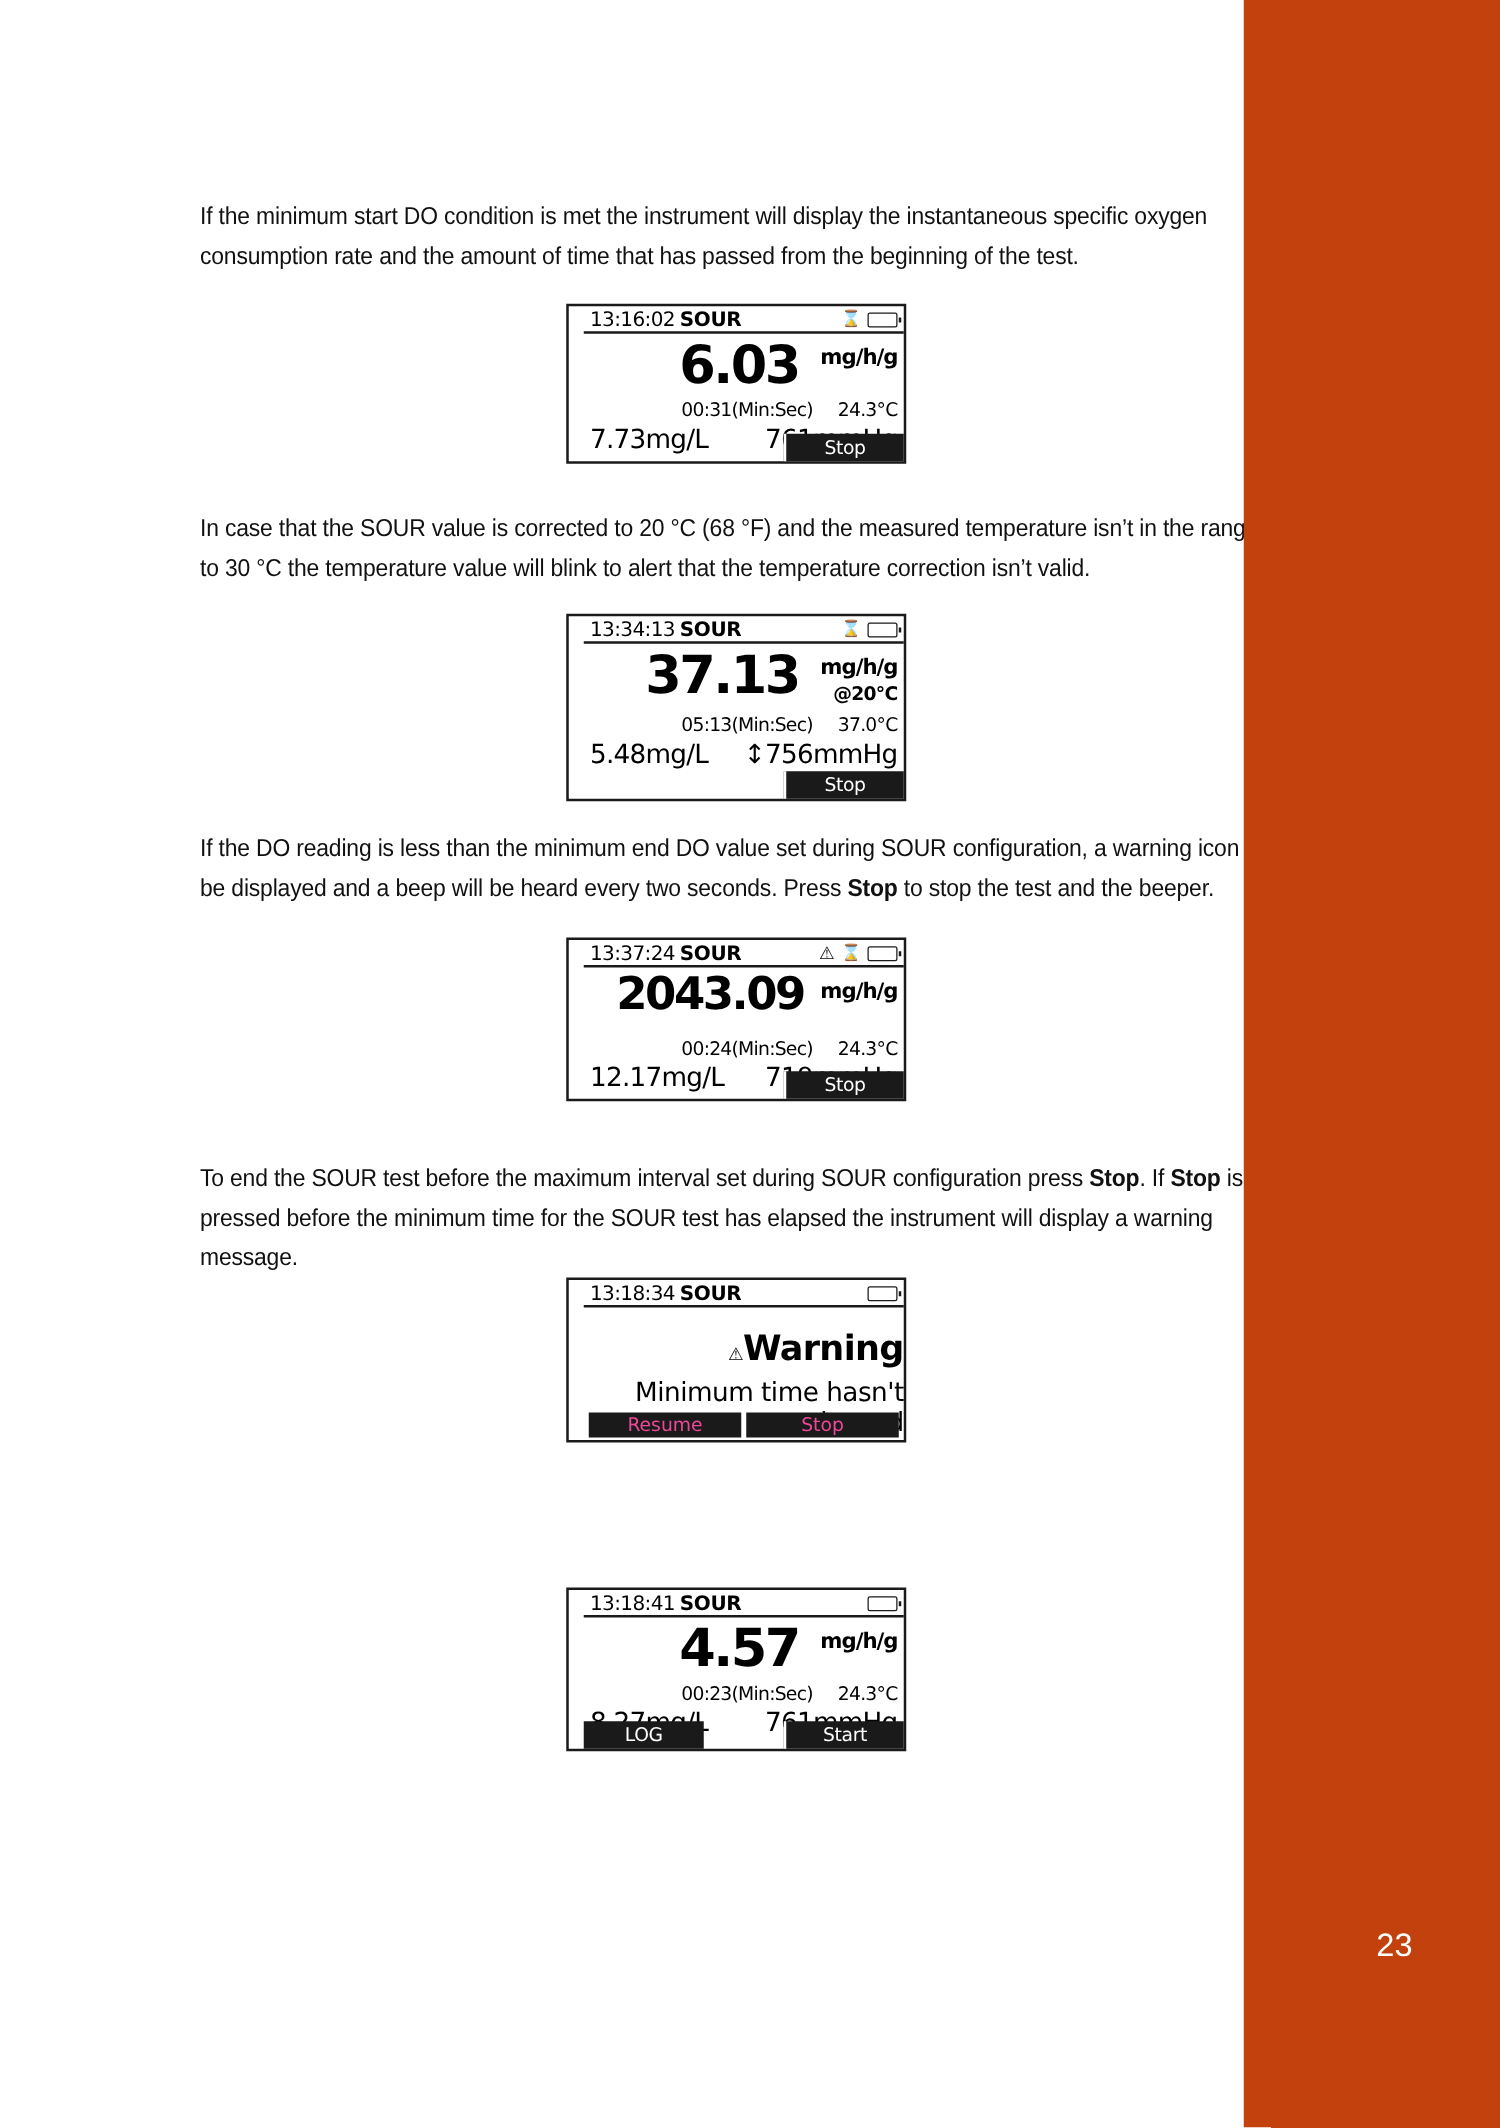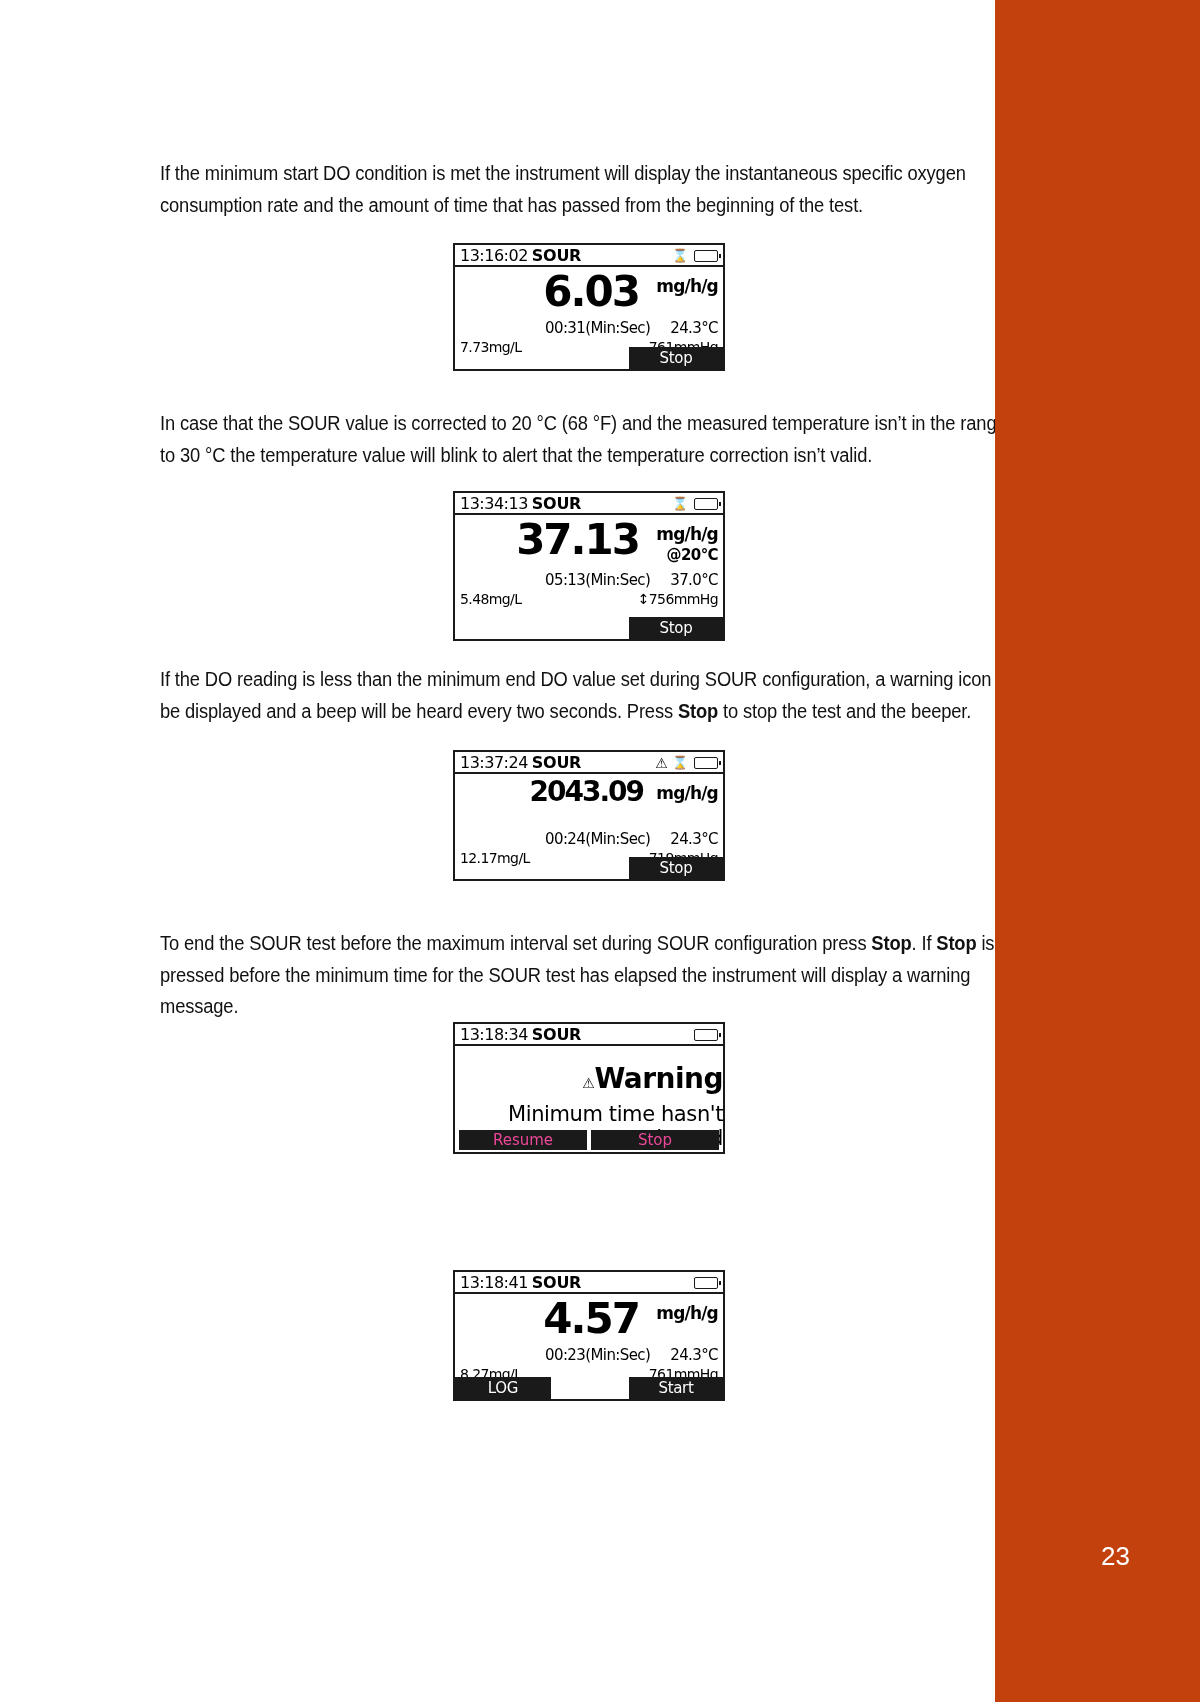--- a/index.html
+++ b/index.html
@@ -78,20 +78,21 @@
 
   
   .lcd {
     position: absolute;
     width: 272px;
     border: 2px solid #1a1a1a;
     background: #ffffff;
     box-sizing: border-box;
     font-family: "DejaVu Sans", sans-serif;
     color: #000000;
+    padding-left: 12px;
   }
   .lcd-1 { left: 293px; top: 243px; height: 128px; }
   .lcd-2 { left: 293px; top: 491px; height: 150px; }
   .lcd-3 { left: 293px; top: 750px; height: 131px; }
   .lcd-4 { left: 293px; top: 1022px; height: 132px; }
   .lcd-5 { left: 293px; top: 1270px; height: 131px; }
 
   .lcd-topbar {
     display: flex;
     align-items: center;
@@ -153,21 +154,21 @@
   .big-value {
     position: absolute;
     right: 84px;
     top: 4px;
     font-size: 42px;
     font-weight: bold;
     font-family: "DejaVu Sans", sans-serif;
     letter-spacing: -2px;
     line-height: 1;
   }
-  .big-value.wide { right: 80px; font-size: 28px; }
+  .big-value.wide { right: 80px; font-size: 36px; }
 
   .unit {
     position: absolute;
     right: 5px;
     top: 9px;
     font-size: 17px;
     font-weight: bold;
     letter-spacing: -0.8px;
     font-family: "DejaVu Sans", sans-serif;
   }
@@ -195,21 +196,21 @@
   }
   .row-mid.lower { top: 56px; }
 
   .row-bottom {
     position: absolute;
     left: 5px;
     right: 5px;
     top: 72px;
     display: flex;
     justify-content: space-between;
-    font-size: 14px;
+    font-size: 21px;
     letter-spacing: -0.6px;
     font-family: "DejaVu Sans", sans-serif;
   }
   .row-bottom.lower { top: 76px; }
 
   .softkeys {
     position: absolute;
     left: 0;
     right: 0;
     bottom: 0;

